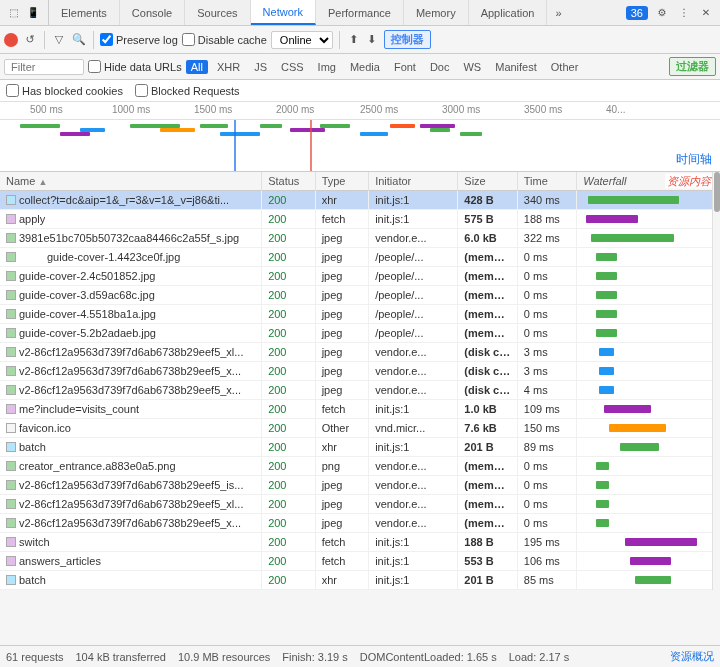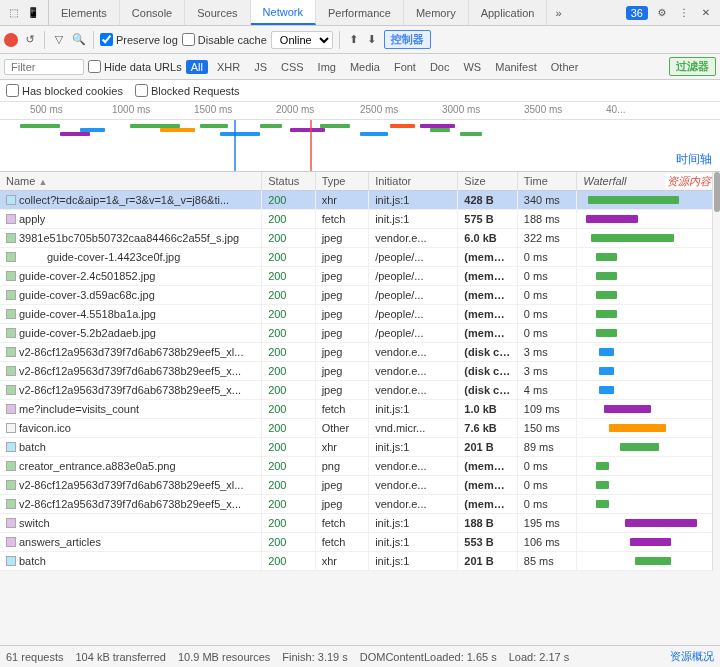--- a/index.html
+++ b/index.html
@@ -744,20 +744,38 @@
           <td class="col-waterfall" style="position: relative; overflow: hidden;">
             <div class="wf-cell">
       <div class="wf-bar" style="left:10%;width:10%;background:#4caf50;"></div>
     </div>
           </td>
         </tr>
         <tr>
           <td class="col-name" style="max-width: 220px;">
             <div class="name-cell">
       <span style="width:10px;height:10px;background:#a8d8a8;border:1px solid #aaa;flex-shrink:0;display:inline-block;"></span>
+      <span style="overflow:hidden;text-overflow:ellipsis;">v2-86cf12a9563d739f7d6ab6738b29eef5_is...</span>
+    </div>
+          </td>
+          <td class="col-status status-ok">200</td>
+          <td class="col-type">jpeg</td>
+          <td class="col-initiator">vendor.e...</td>
+          <td class="col-size">(memor...</td>
+          <td class="col-time">0 ms</td>
+          <td class="col-waterfall" style="position: relative; overflow: hidden;">
+            <div class="wf-cell">
+      <div class="wf-bar" style="left:10%;width:10%;background:#4caf50;"></div>
+    </div>
+          </td>
+        </tr>
+        <tr>
+          <td class="col-name" style="max-width: 220px;">
+            <div class="name-cell">
+      <span style="width:10px;height:10px;background:#a8d8a8;border:1px solid #aaa;flex-shrink:0;display:inline-block;"></span>
       <span style="overflow:hidden;text-overflow:ellipsis;">v2-86cf12a9563d739f7d6ab6738b29eef5_xl...</span>
     </div>
           </td>
           <td class="col-status status-ok">200</td>
           <td class="col-type">jpeg</td>
           <td class="col-initiator">vendor.e...</td>
           <td class="col-size">(memor...</td>
           <td class="col-time">0 ms</td>
           <td class="col-waterfall" style="position: relative; overflow: hidden;">
             <div class="wf-cell">

